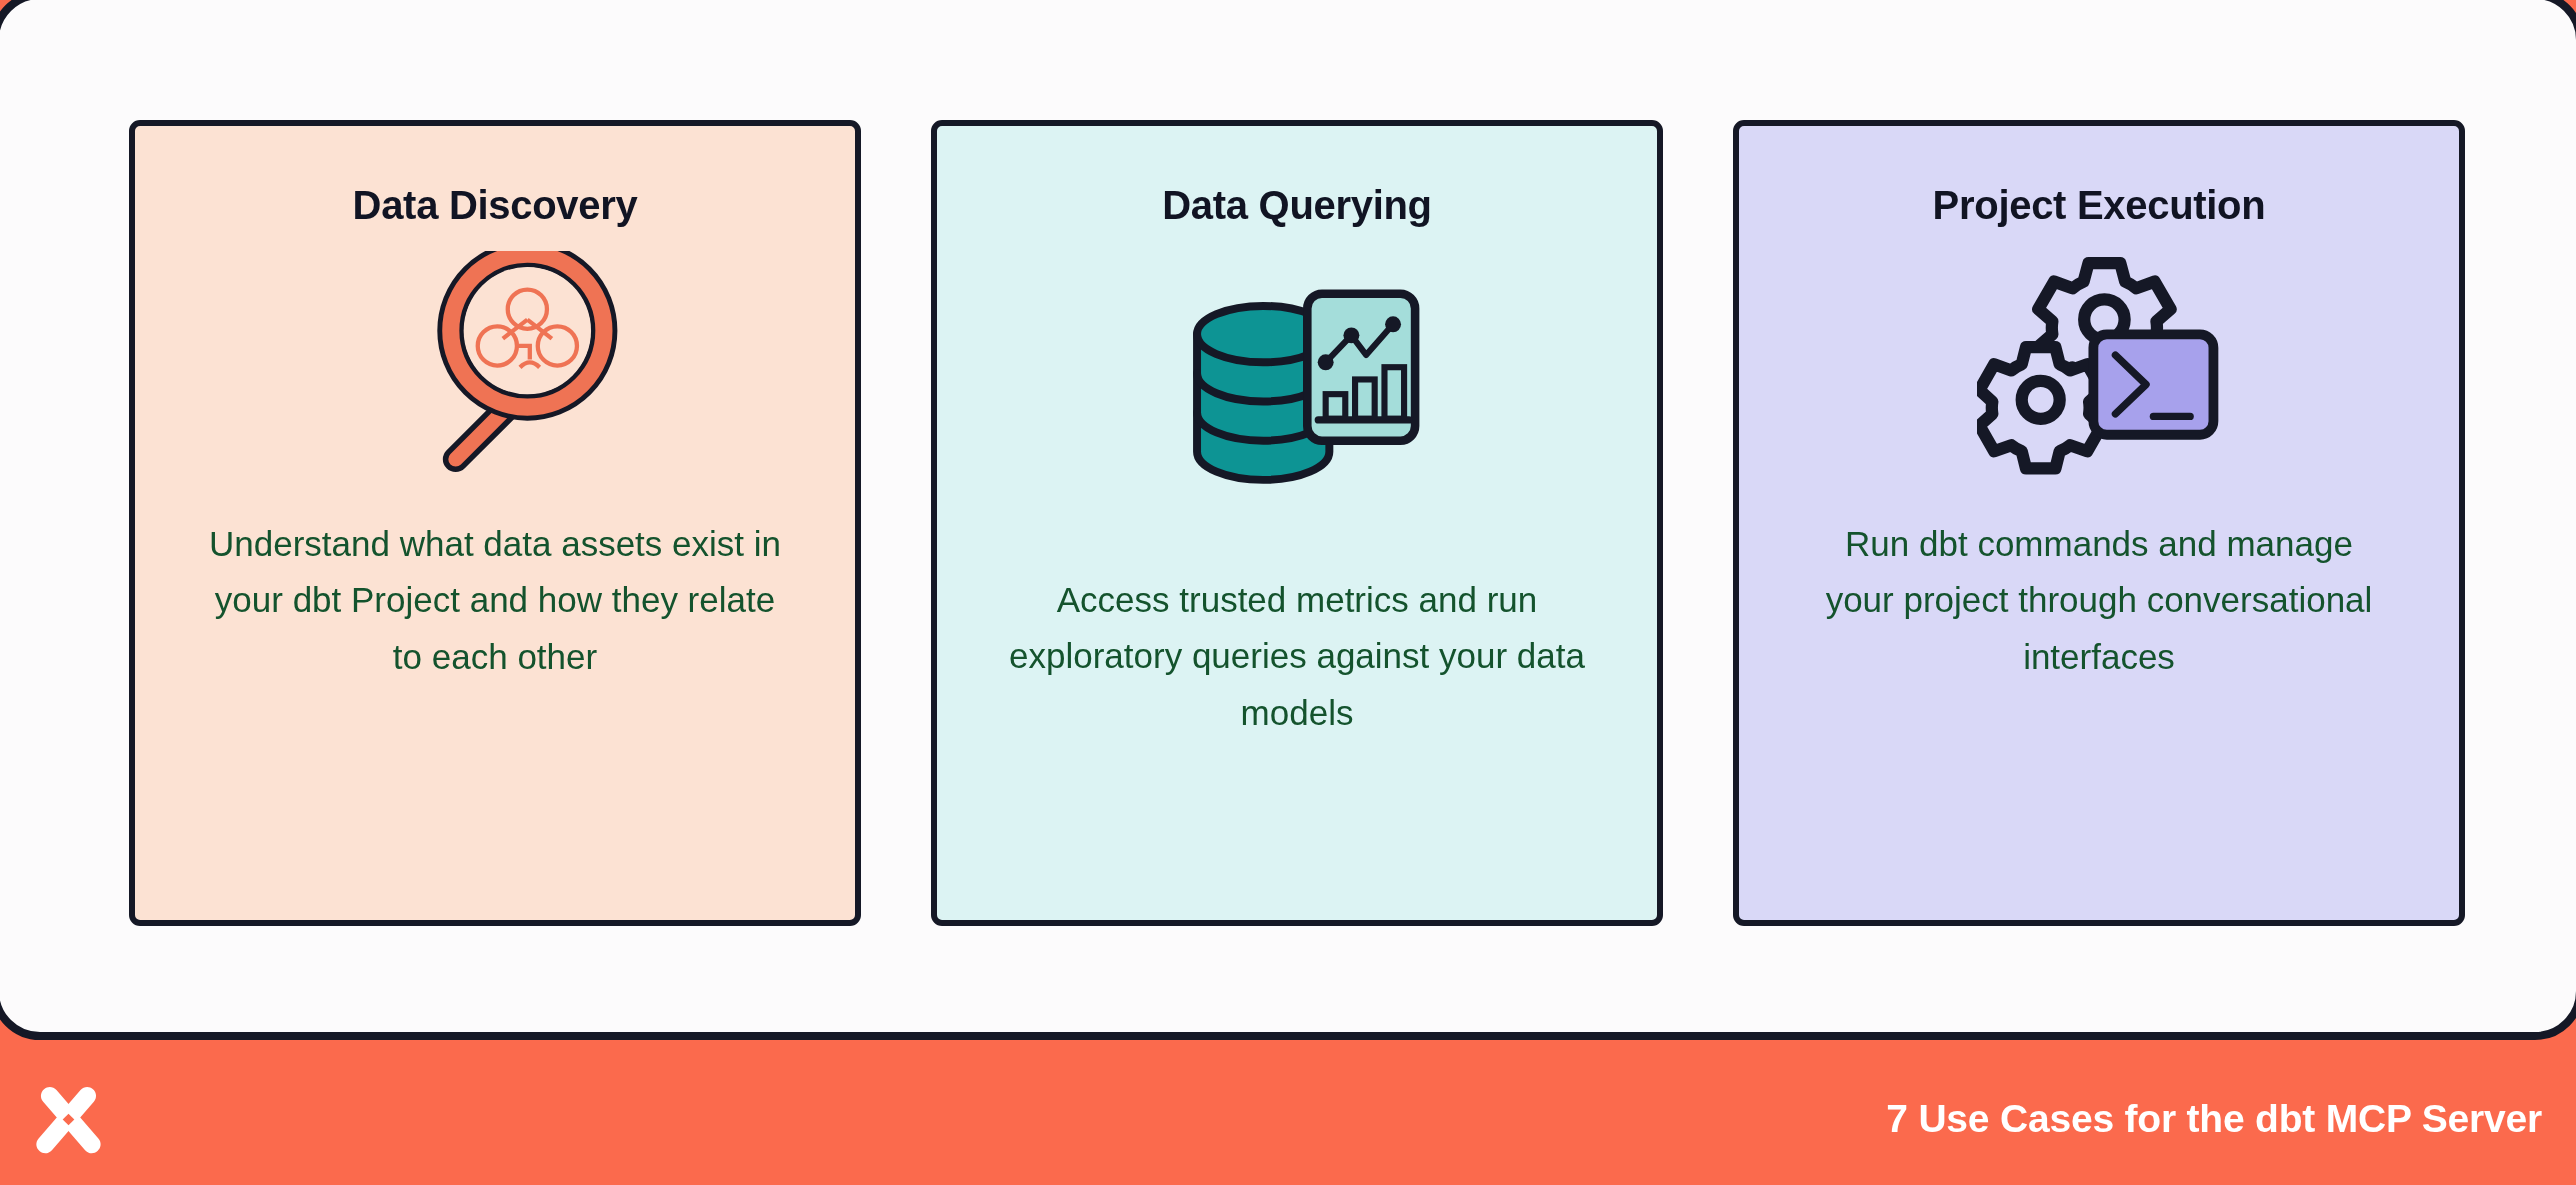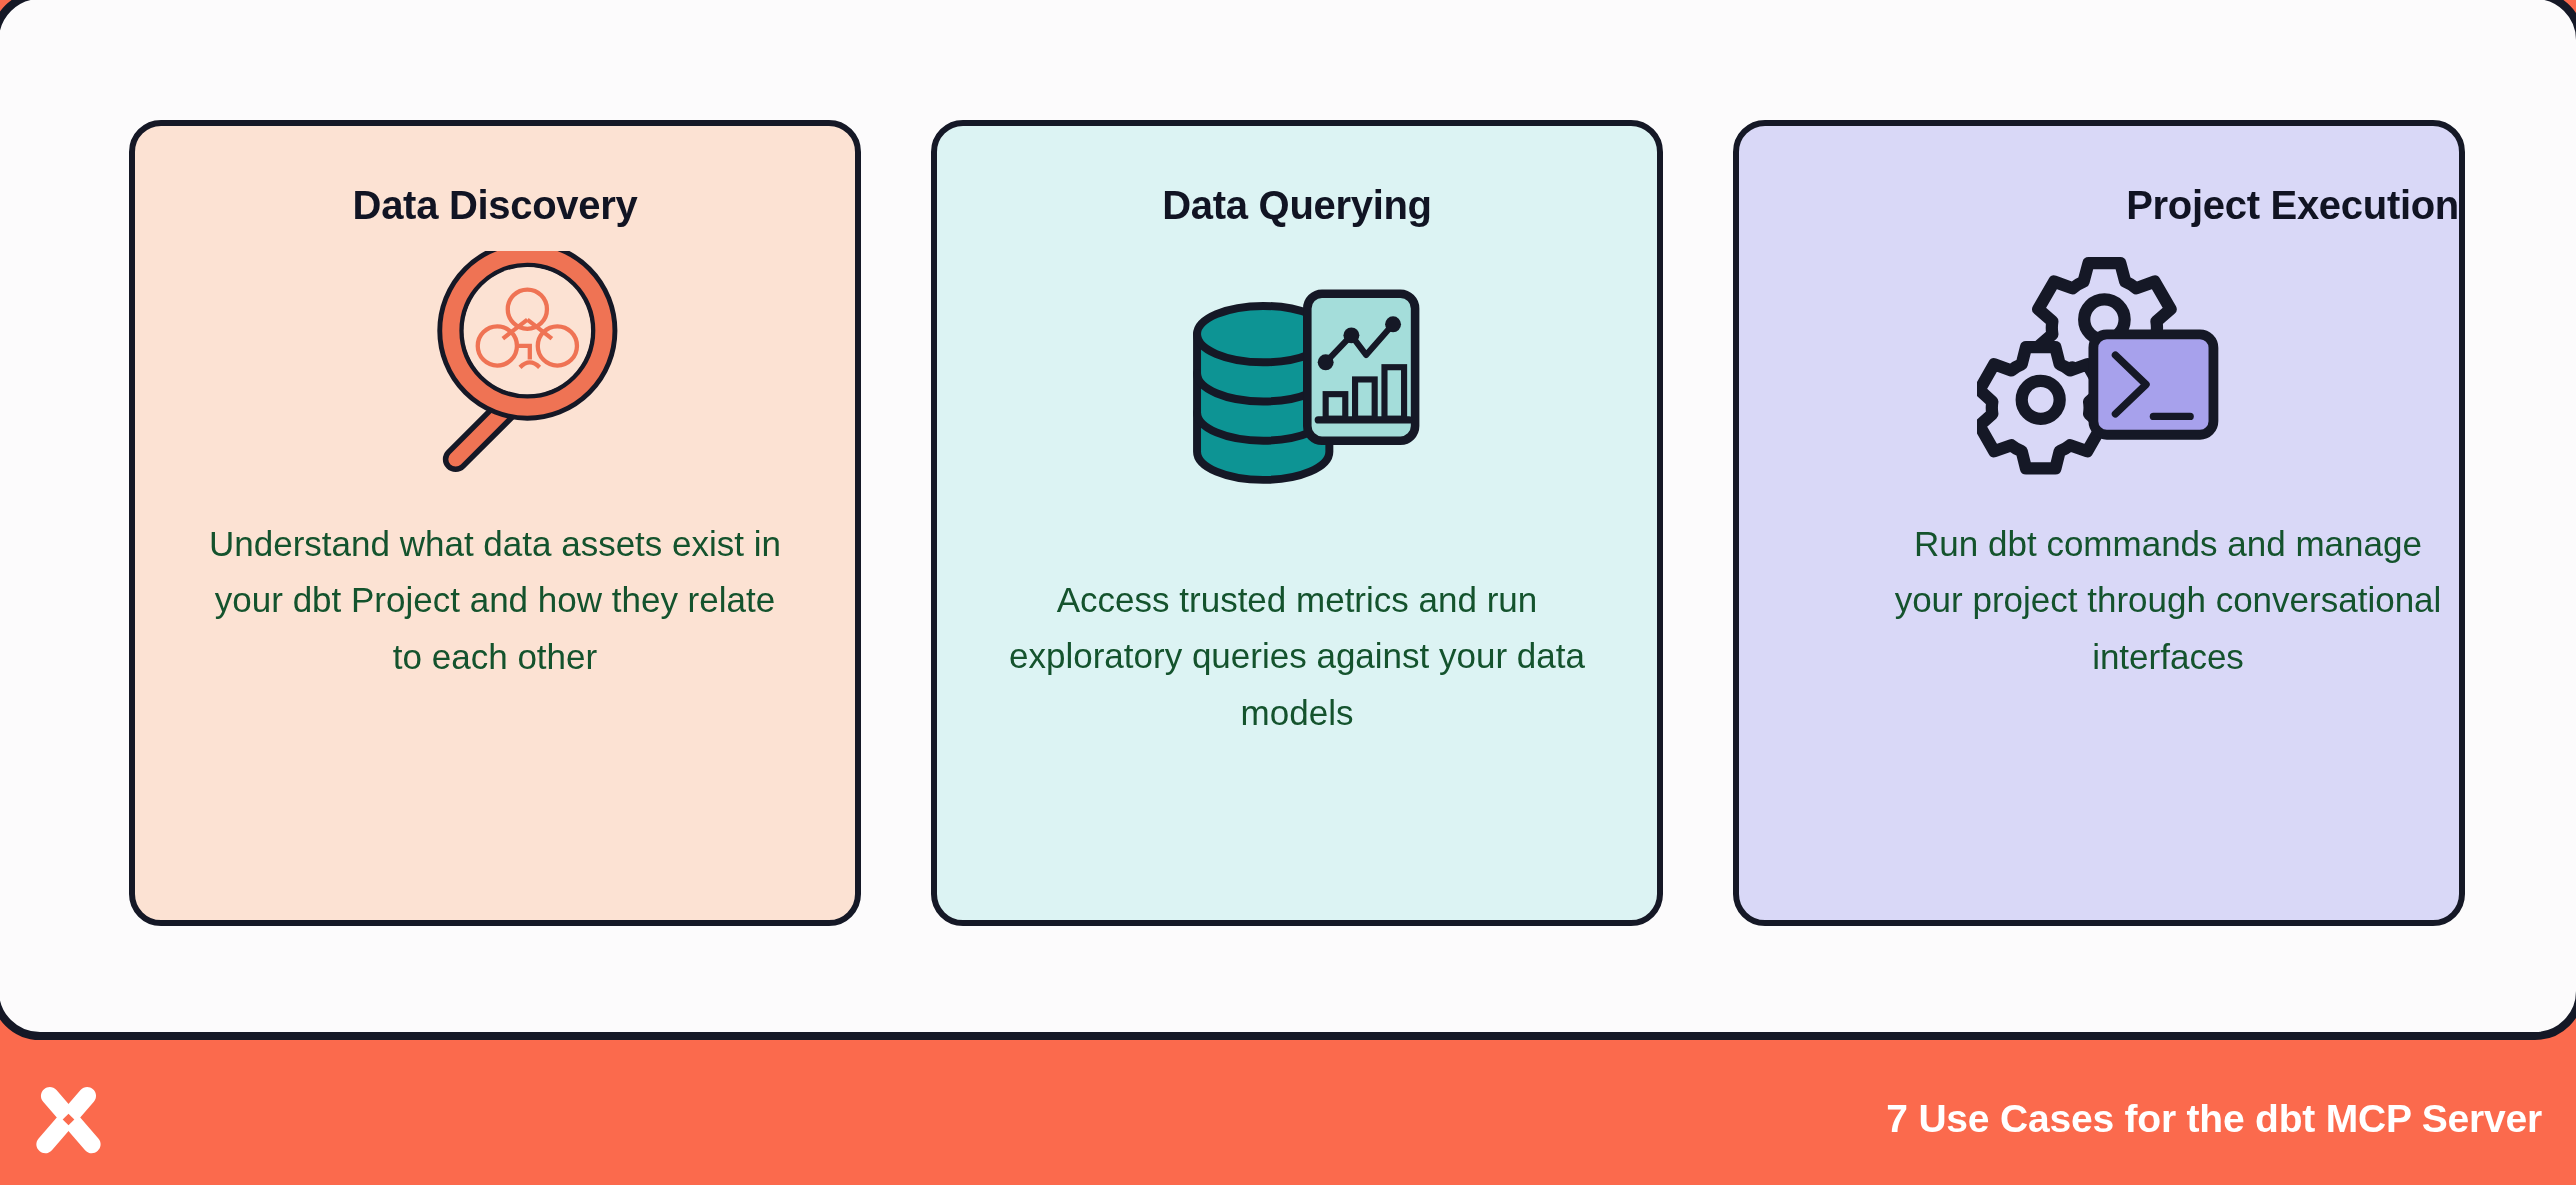--- a/index.html
+++ b/index.html
@@ -49,30 +49,30 @@
     display: flex;
     justify-content: space-between;
     align-items: stretch;
     z-index: 3;
   }
 
   .card {
     width: 732px;
     height: 806px;
     border: 6.7px solid #151826;
-    border-radius: 32px;
+    border-radius: 11px;
     box-sizing: border-box;
     display: flex;
     flex-direction: column;
     align-items: center;
     position: relative;
   }
   .card-1 { background: #fce2d3; }
   .card-2 { background: #dcf3f3; gap: 28px; }
-  .card-3 { background: #d9d8f7; align-items: flex-end; }
+  .card-3 { background: #d9d8f7; }
 
   .card-title {
     margin-top: 59px;
     font-size: 40px;
     font-weight: bold;
     color: #111423;
     letter-spacing: -0.3px;
     text-align: center;
     line-height: 1;
   }

